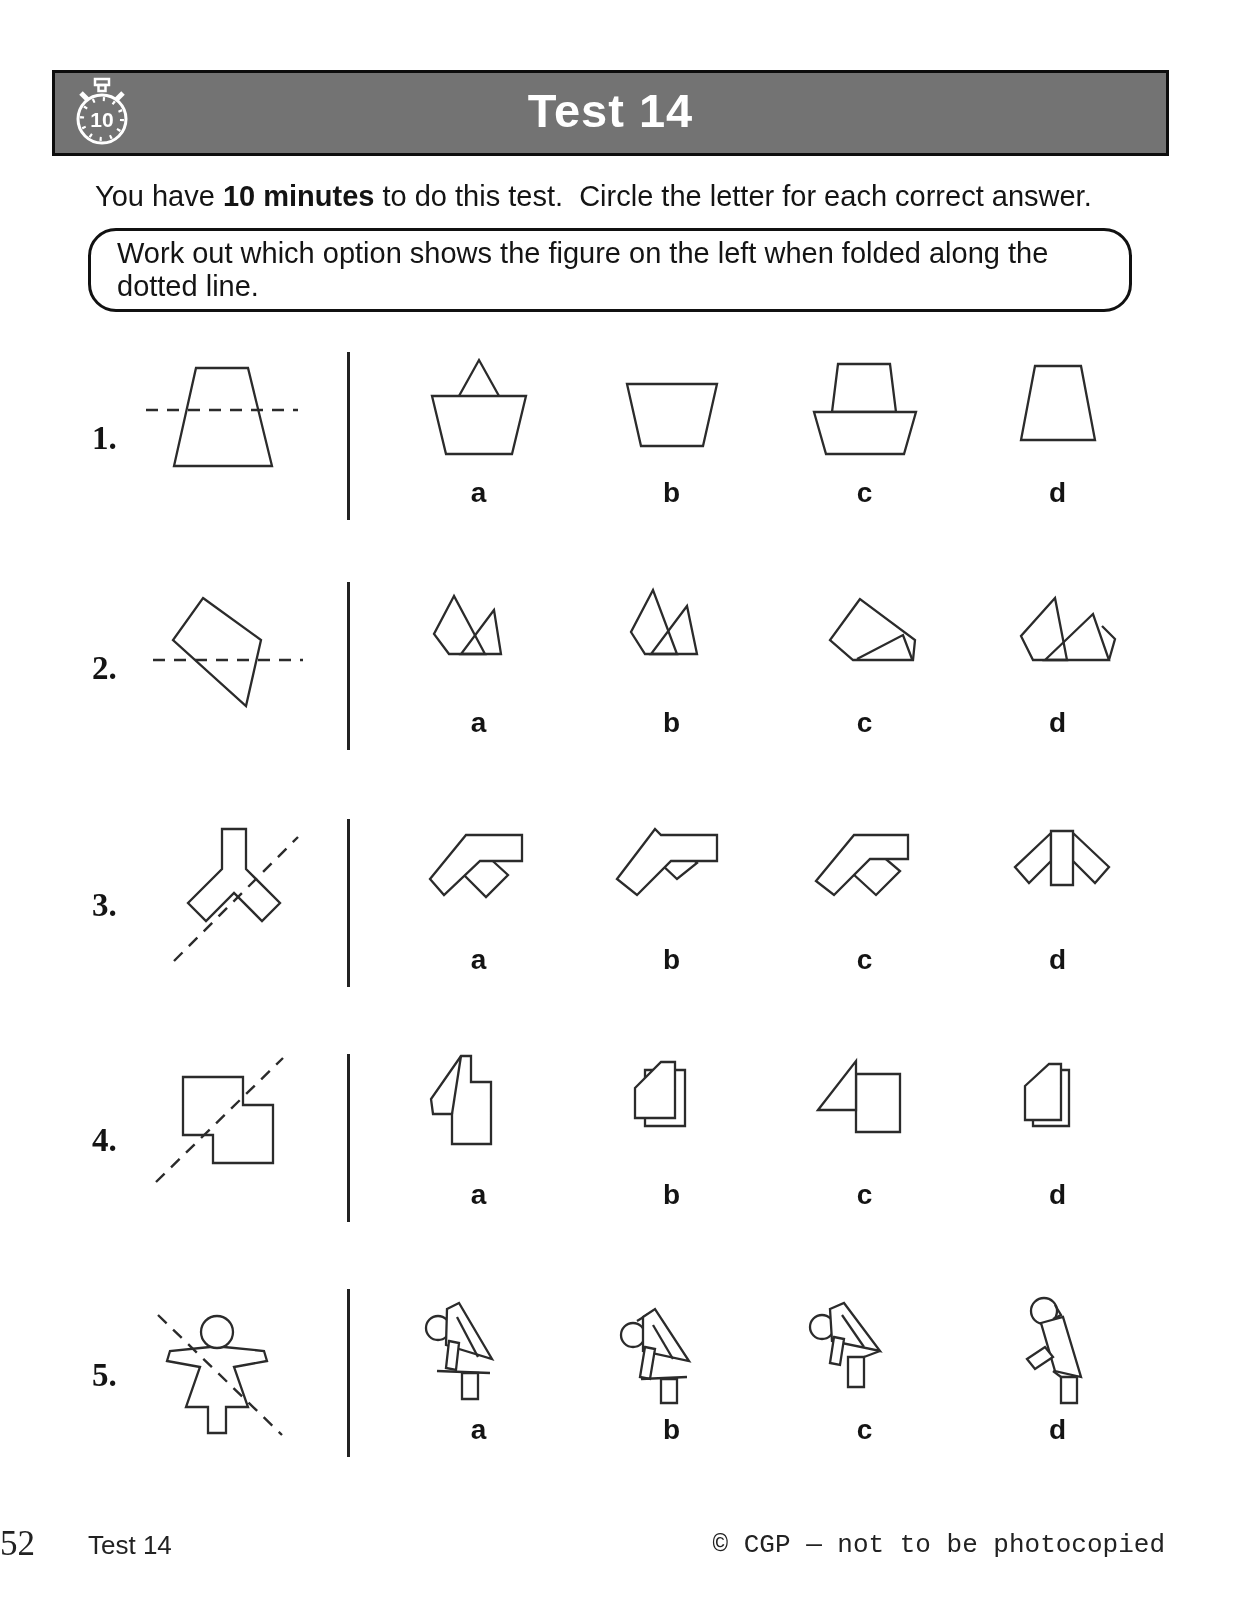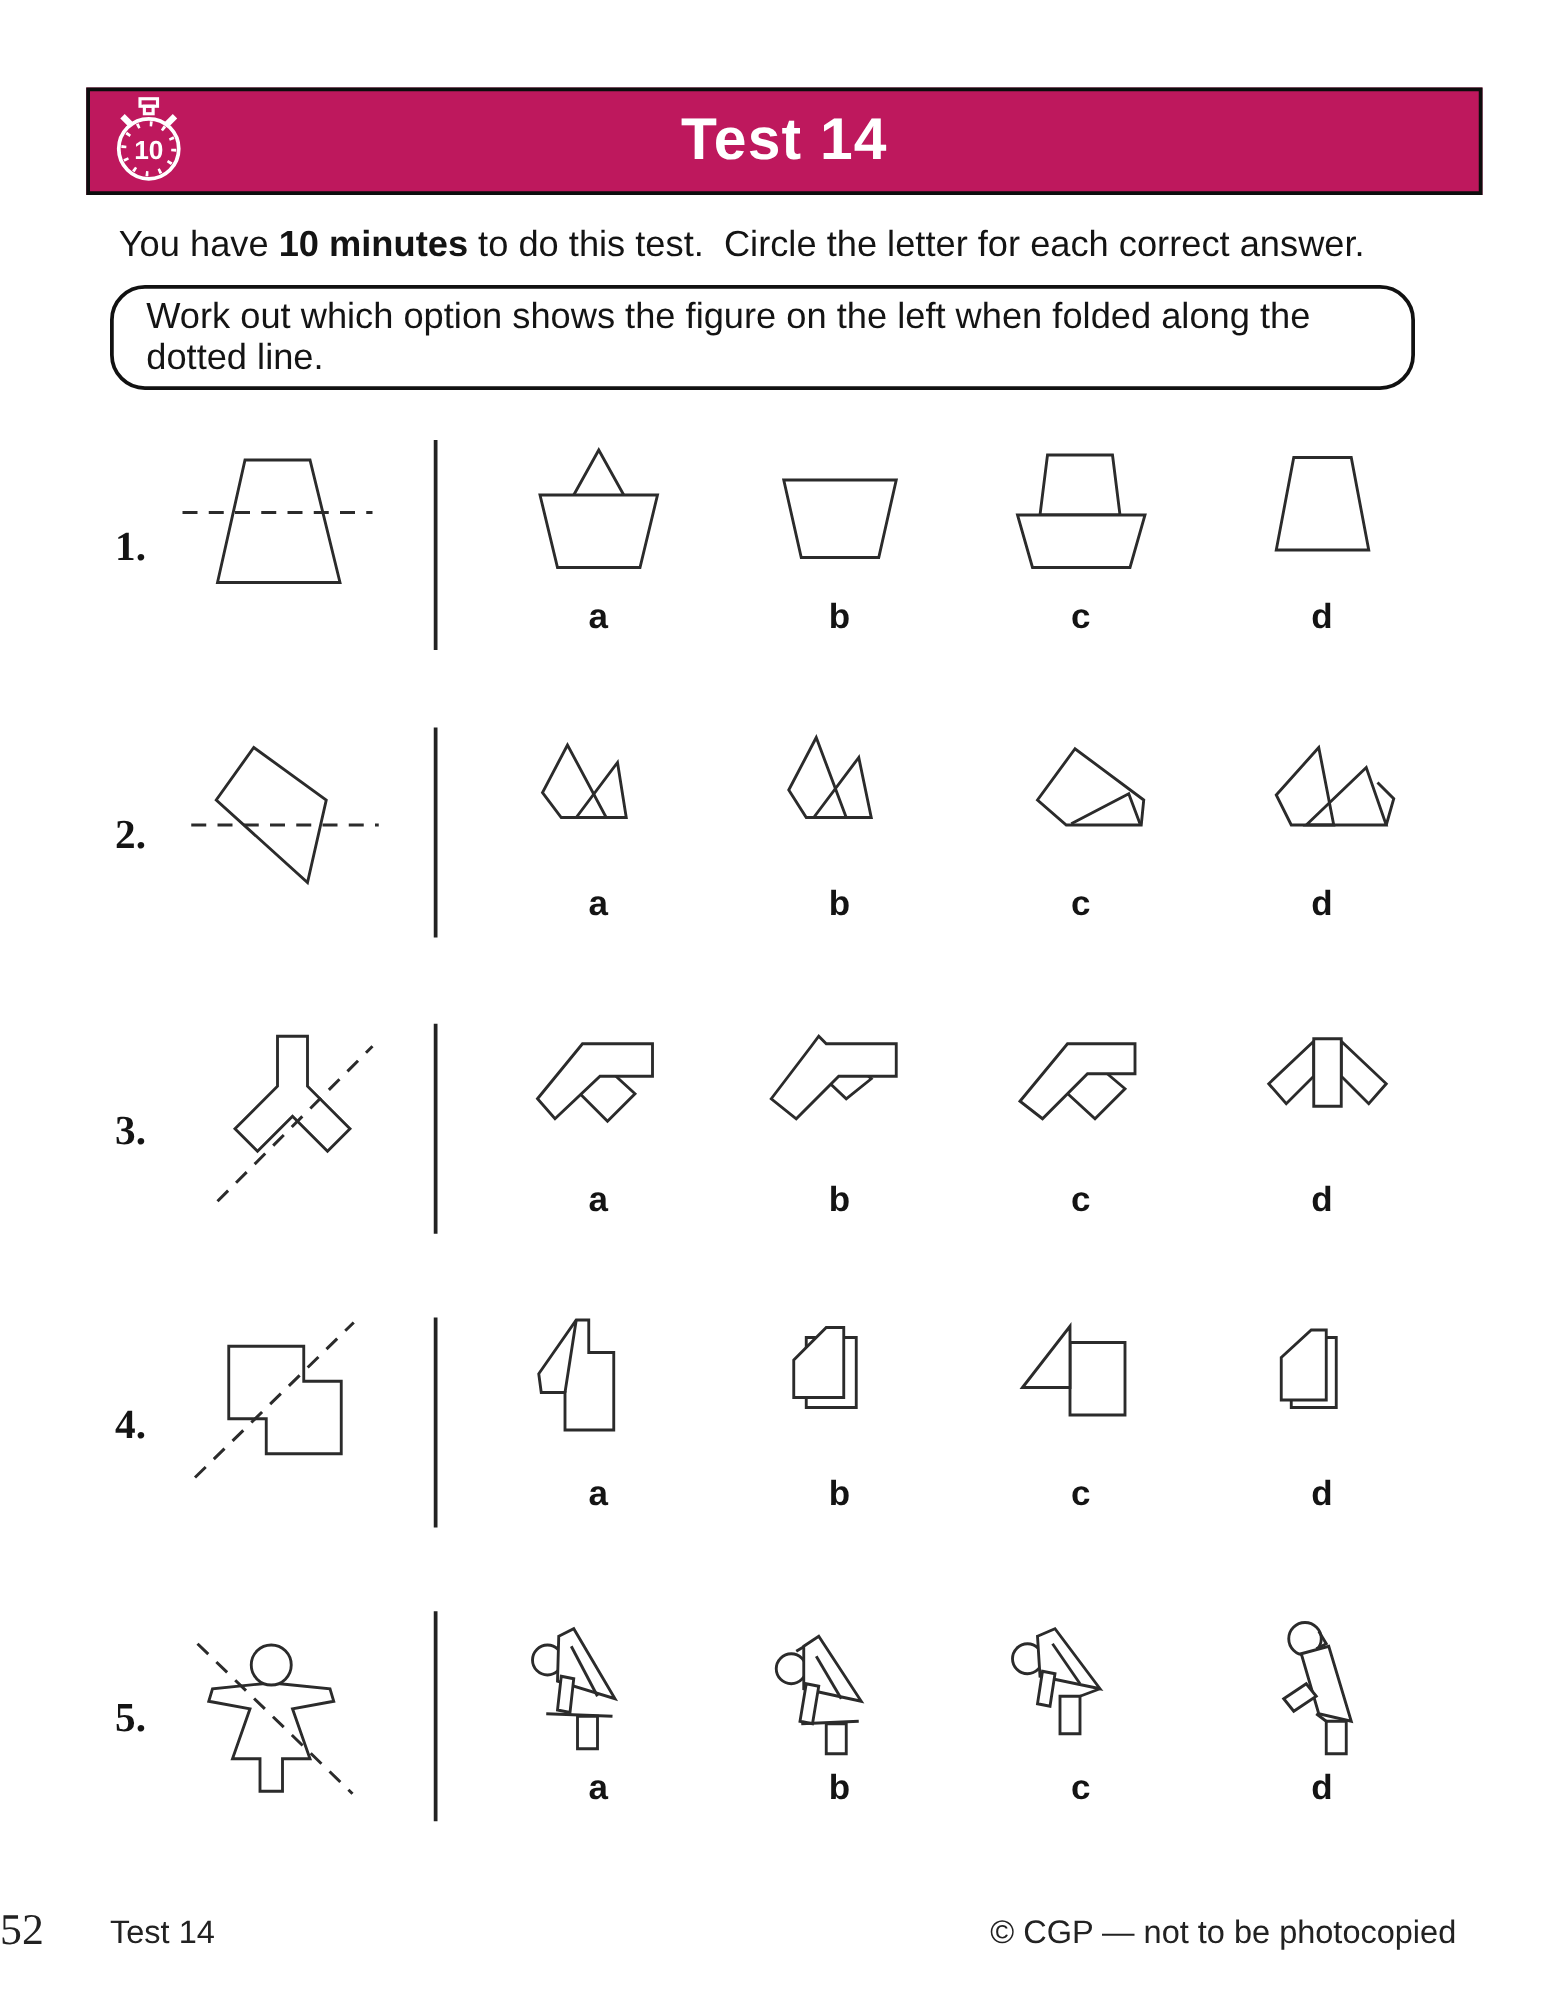--- a/index.html
+++ b/index.html
@@ -1,21 +1,21 @@
 <!DOCTYPE html>
 <html><head>
 <meta charset="utf-8">
 <style>
   html,body{margin:0;padding:0;background:#e8e8e8;}
   .page{position:relative;width:1253px;height:1600px;background:#ffffff;overflow:hidden;
         font-family:"Liberation Sans", sans-serif;color:#141414;}
 
   
-  .test-header{position:absolute;left:69px;top:70px;width:1117px;height:86px;
-               background:#be185d;border:3px solid #0d0d0d;box-sizing:border-box;}
+  .test-header{position:absolute;left:52px;top:70px;width:1117px;height:86px;
+               background:#737373;border:3px solid #0d0d0d;box-sizing:border-box;}
   .test-title{position:absolute;left:0;right:0;top:10px;text-align:center;
               color:#ffffff;font-size:47px;font-weight:bold;letter-spacing:1px;}
   .stopwatch{position:absolute;left:16px;top:2px;}
 
   
   .intro{position:absolute;left:95px;top:180px;font-size:29px;white-space:pre;}
   .intro b{font-weight:bold;}
 
   
   .prompt-box{position:absolute;left:88px;top:228px;width:1044px;height:84px;
@@ -31,21 +31,21 @@
   .qdivider{position:absolute;left:347px;top:4px;height:168px;border-left:3px solid #222;}
   .qopts{position:absolute;left:382px;top:0;width:772px;display:grid;
          grid-template-columns:repeat(4,1fr);}
   .opt{display:flex;flex-direction:column;align-items:center;}
   .opt-letter{margin-top:4px;font-size:28px;font-weight:bold;}
 
   
   .footer-left{position:absolute;left:88px;top:1530px;font-size:26px;color:#222;}
   .footer-page{position:absolute;left:0;right:0;top:1524px;
                font-family:"Liberation Serif", serif;font-size:35px;color:#222;}
-  .footer-right{position:absolute;right:88px;top:1530px;font-size:26px;color:#222;}
+  .footer-right{position:absolute;right:88px;top:1530px;font-size:26px;color:#222;font-family:Liberation Mono, monospace;}
 
   
   svg .ln{stroke:#2b2b2b;stroke-width:2.3;fill:none;stroke-linejoin:miter;}
   svg .shp{stroke:#2b2b2b;stroke-width:2.3;fill:#ffffff;stroke-linejoin:miter;}
   svg .dash{stroke:#2b2b2b;stroke-width:2.4;fill:none;stroke-dasharray:12 9;}
 </style>
 </head>
 <body>
 
 <div class="page">

